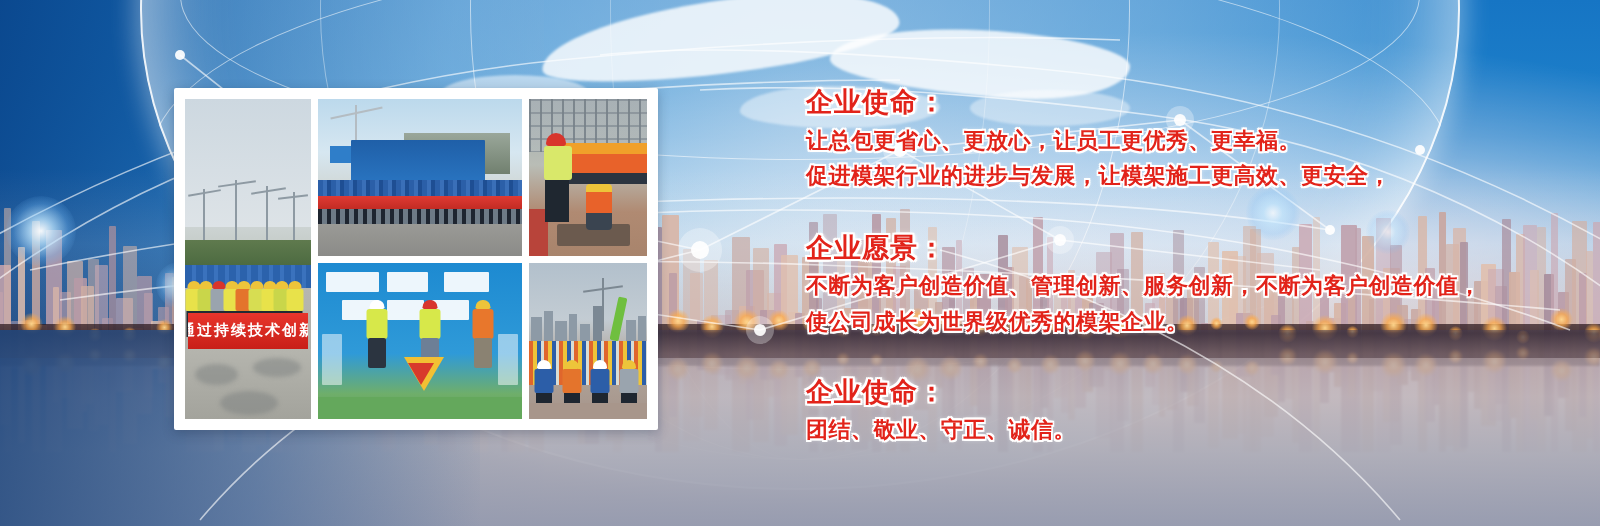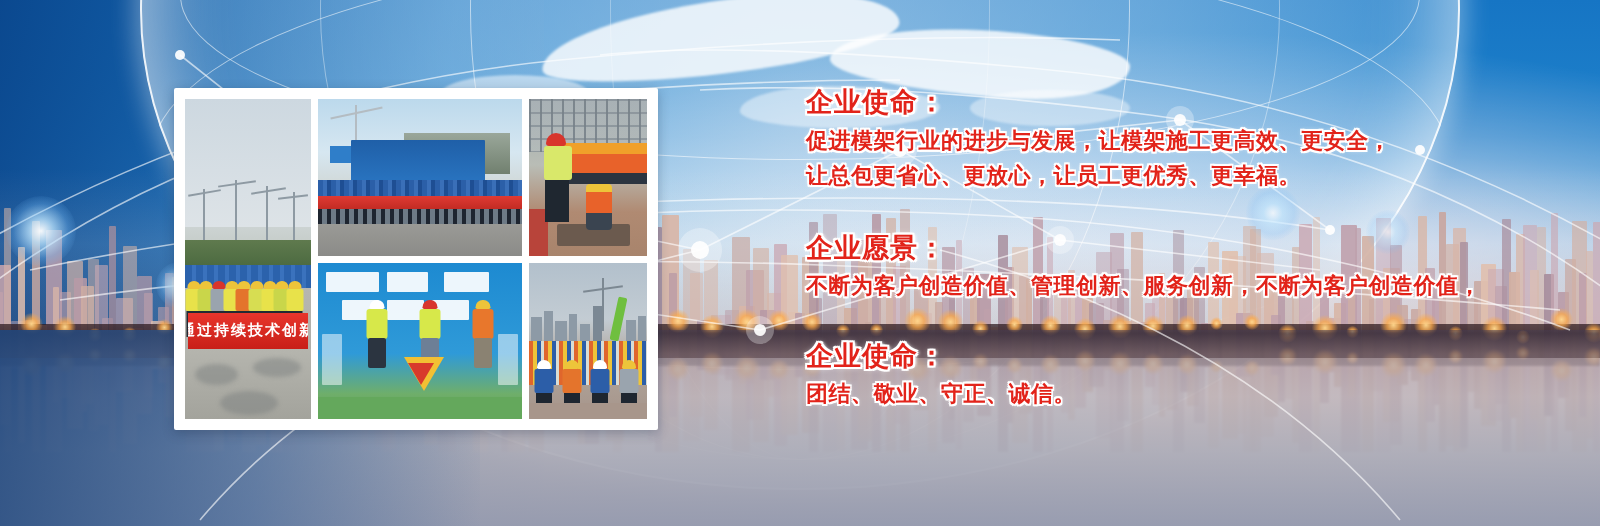--- a/index.html
+++ b/index.html
@@ -1030,29 +1030,30 @@
         <div class="grd"></div>
       </div>
 
     </div>
   </div>
 
   <div class="texts">
 
     <div class="tblock">
       <div class="t-head">企业使命：</div>
+      <div class="t-line">让总包更省心、更放心，让员工更优秀、更幸福。</div>
       <div class="t-line">促进模架行业的进步与发展，让模架施工更高效、更安全，</div>
-      <div class="t-line">让总包更省心、更放心，让员工更优秀、更幸福。</div>
     </div>
 
     <div class="gap1"></div>
 
     <div class="tblock">
       <div class="t-head">企业愿景：</div>
       <div class="t-line">不断为客户创造价值、管理创新、服务创新，不断为客户创造价值，</div>
+      <div class="t-line">使公司成长为世界级优秀的模架企业。</div>
     </div>
 
     <div class="gap2"></div>
 
     <div class="tblock">
       <div class="t-head">企业使命：</div>
       <div class="t-line">团结、敬业、守正、诚信。</div>
     </div>
 
   </div>

